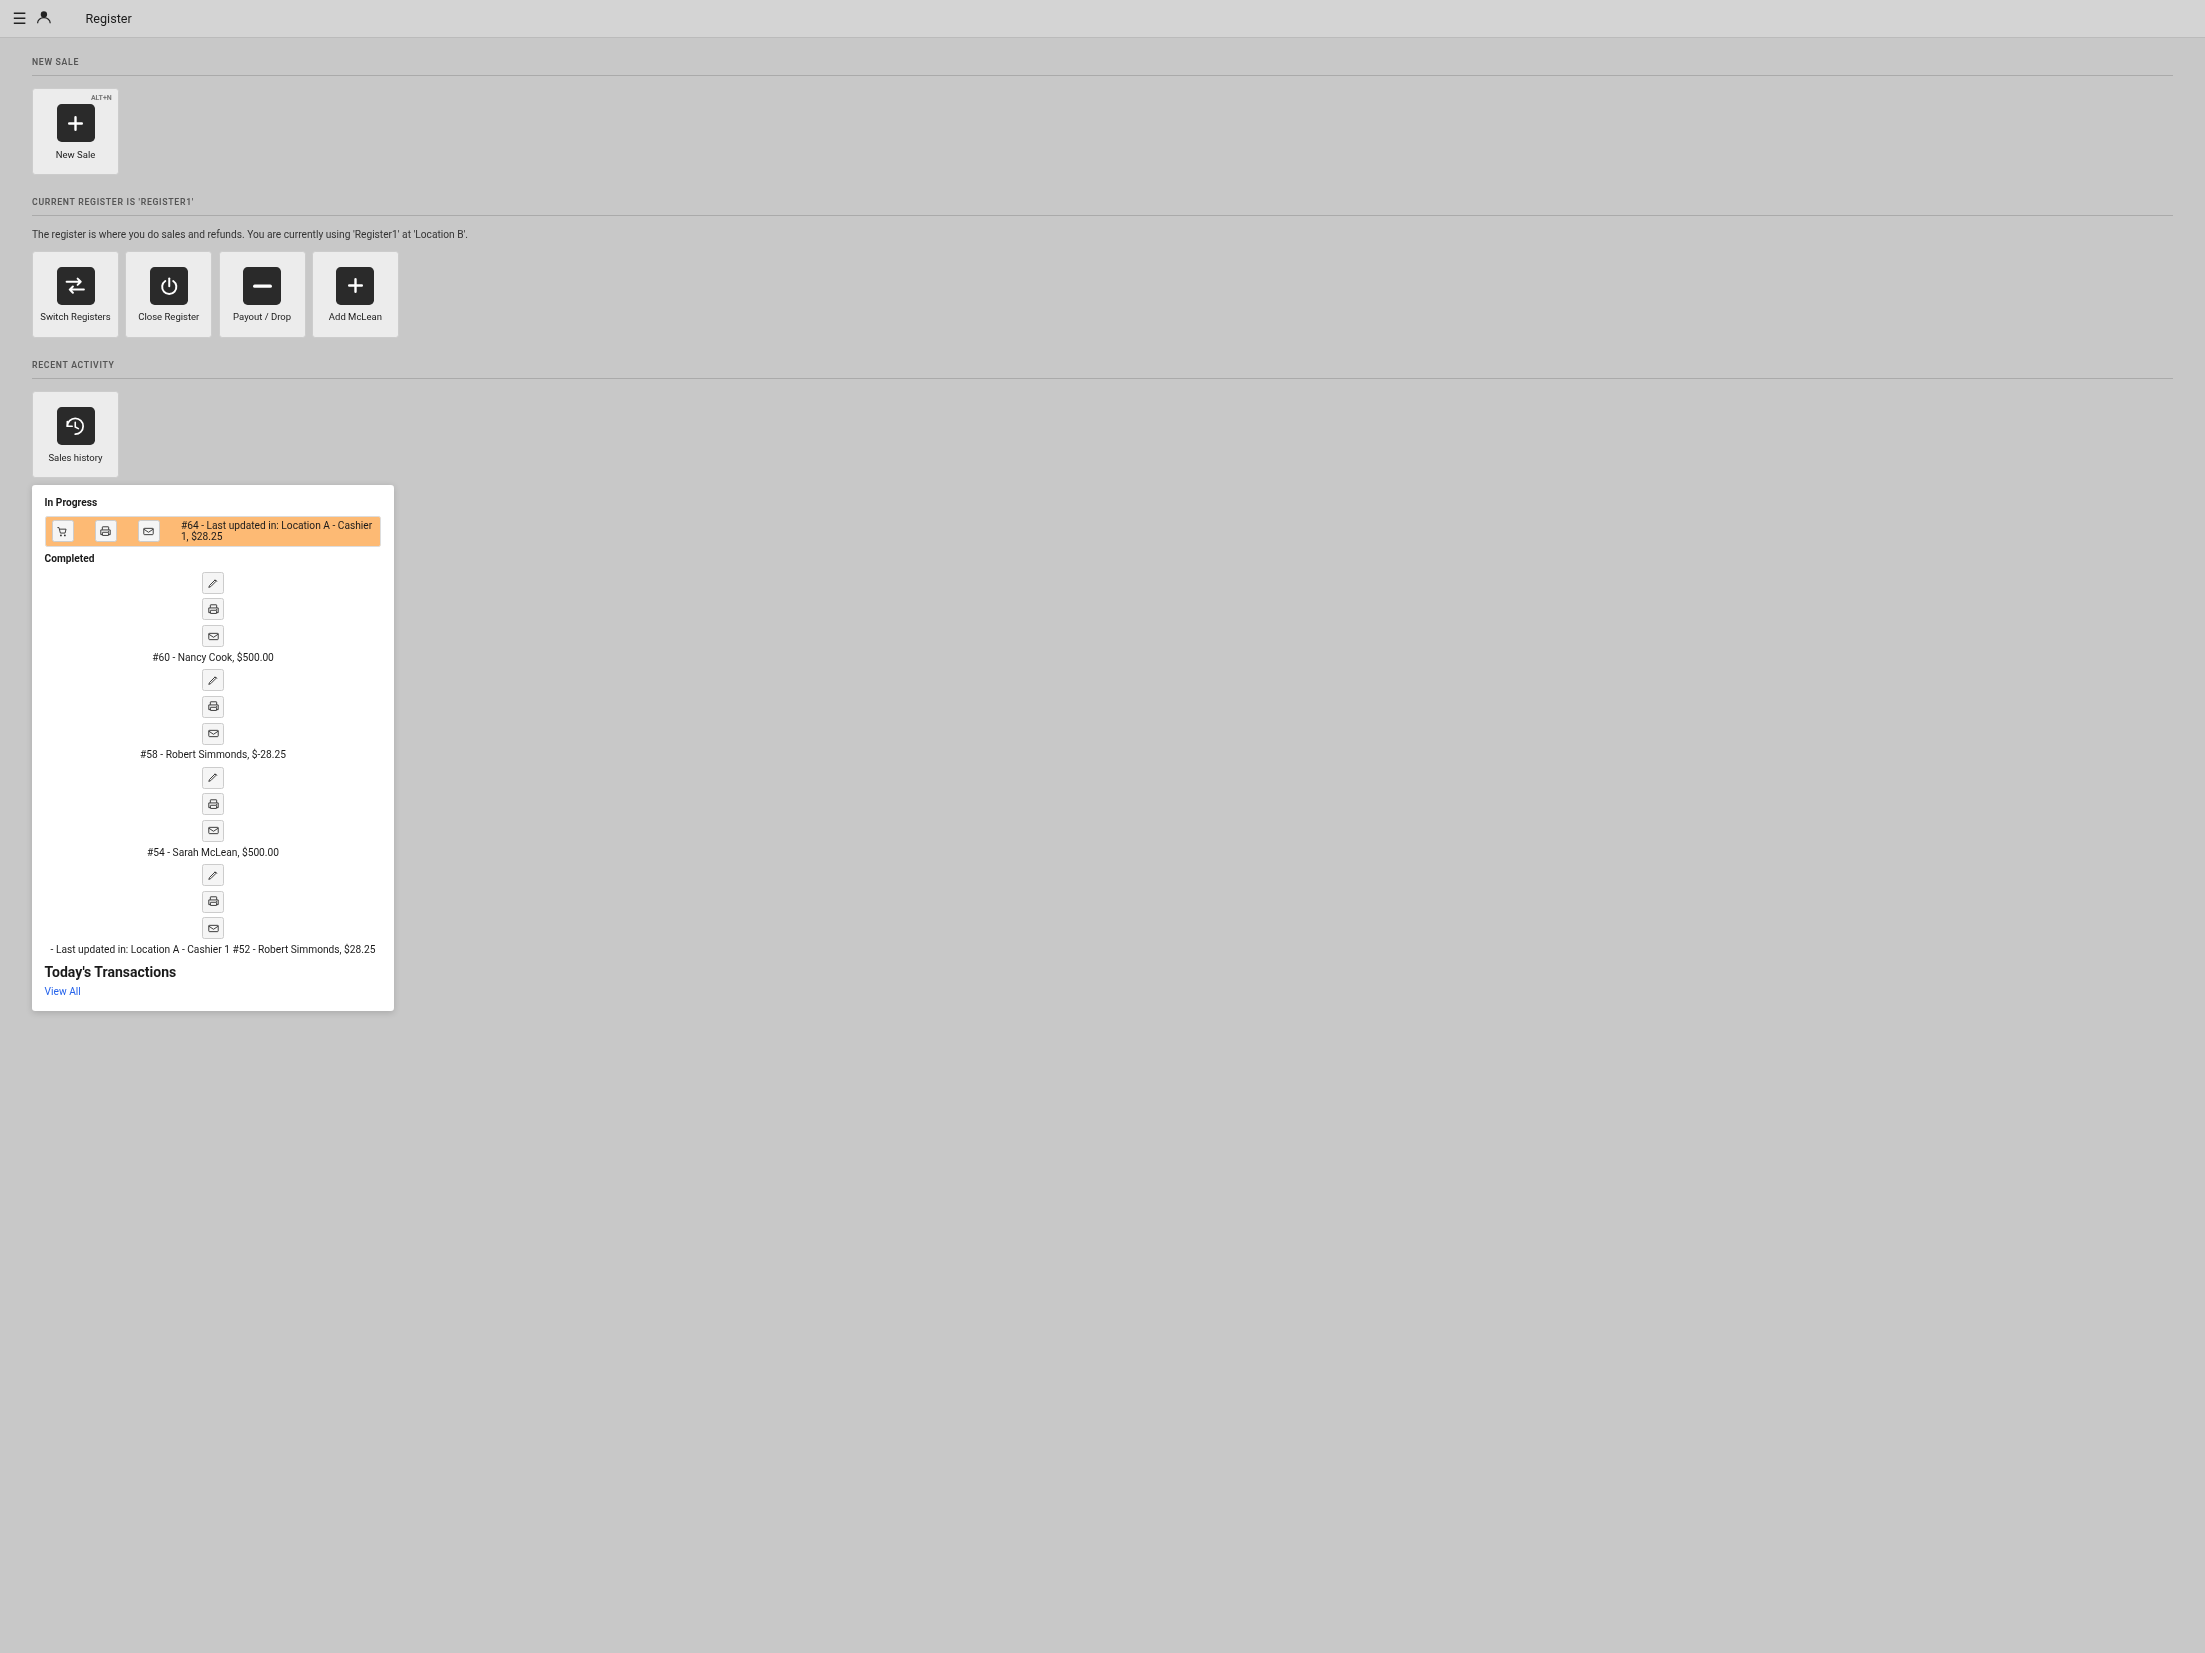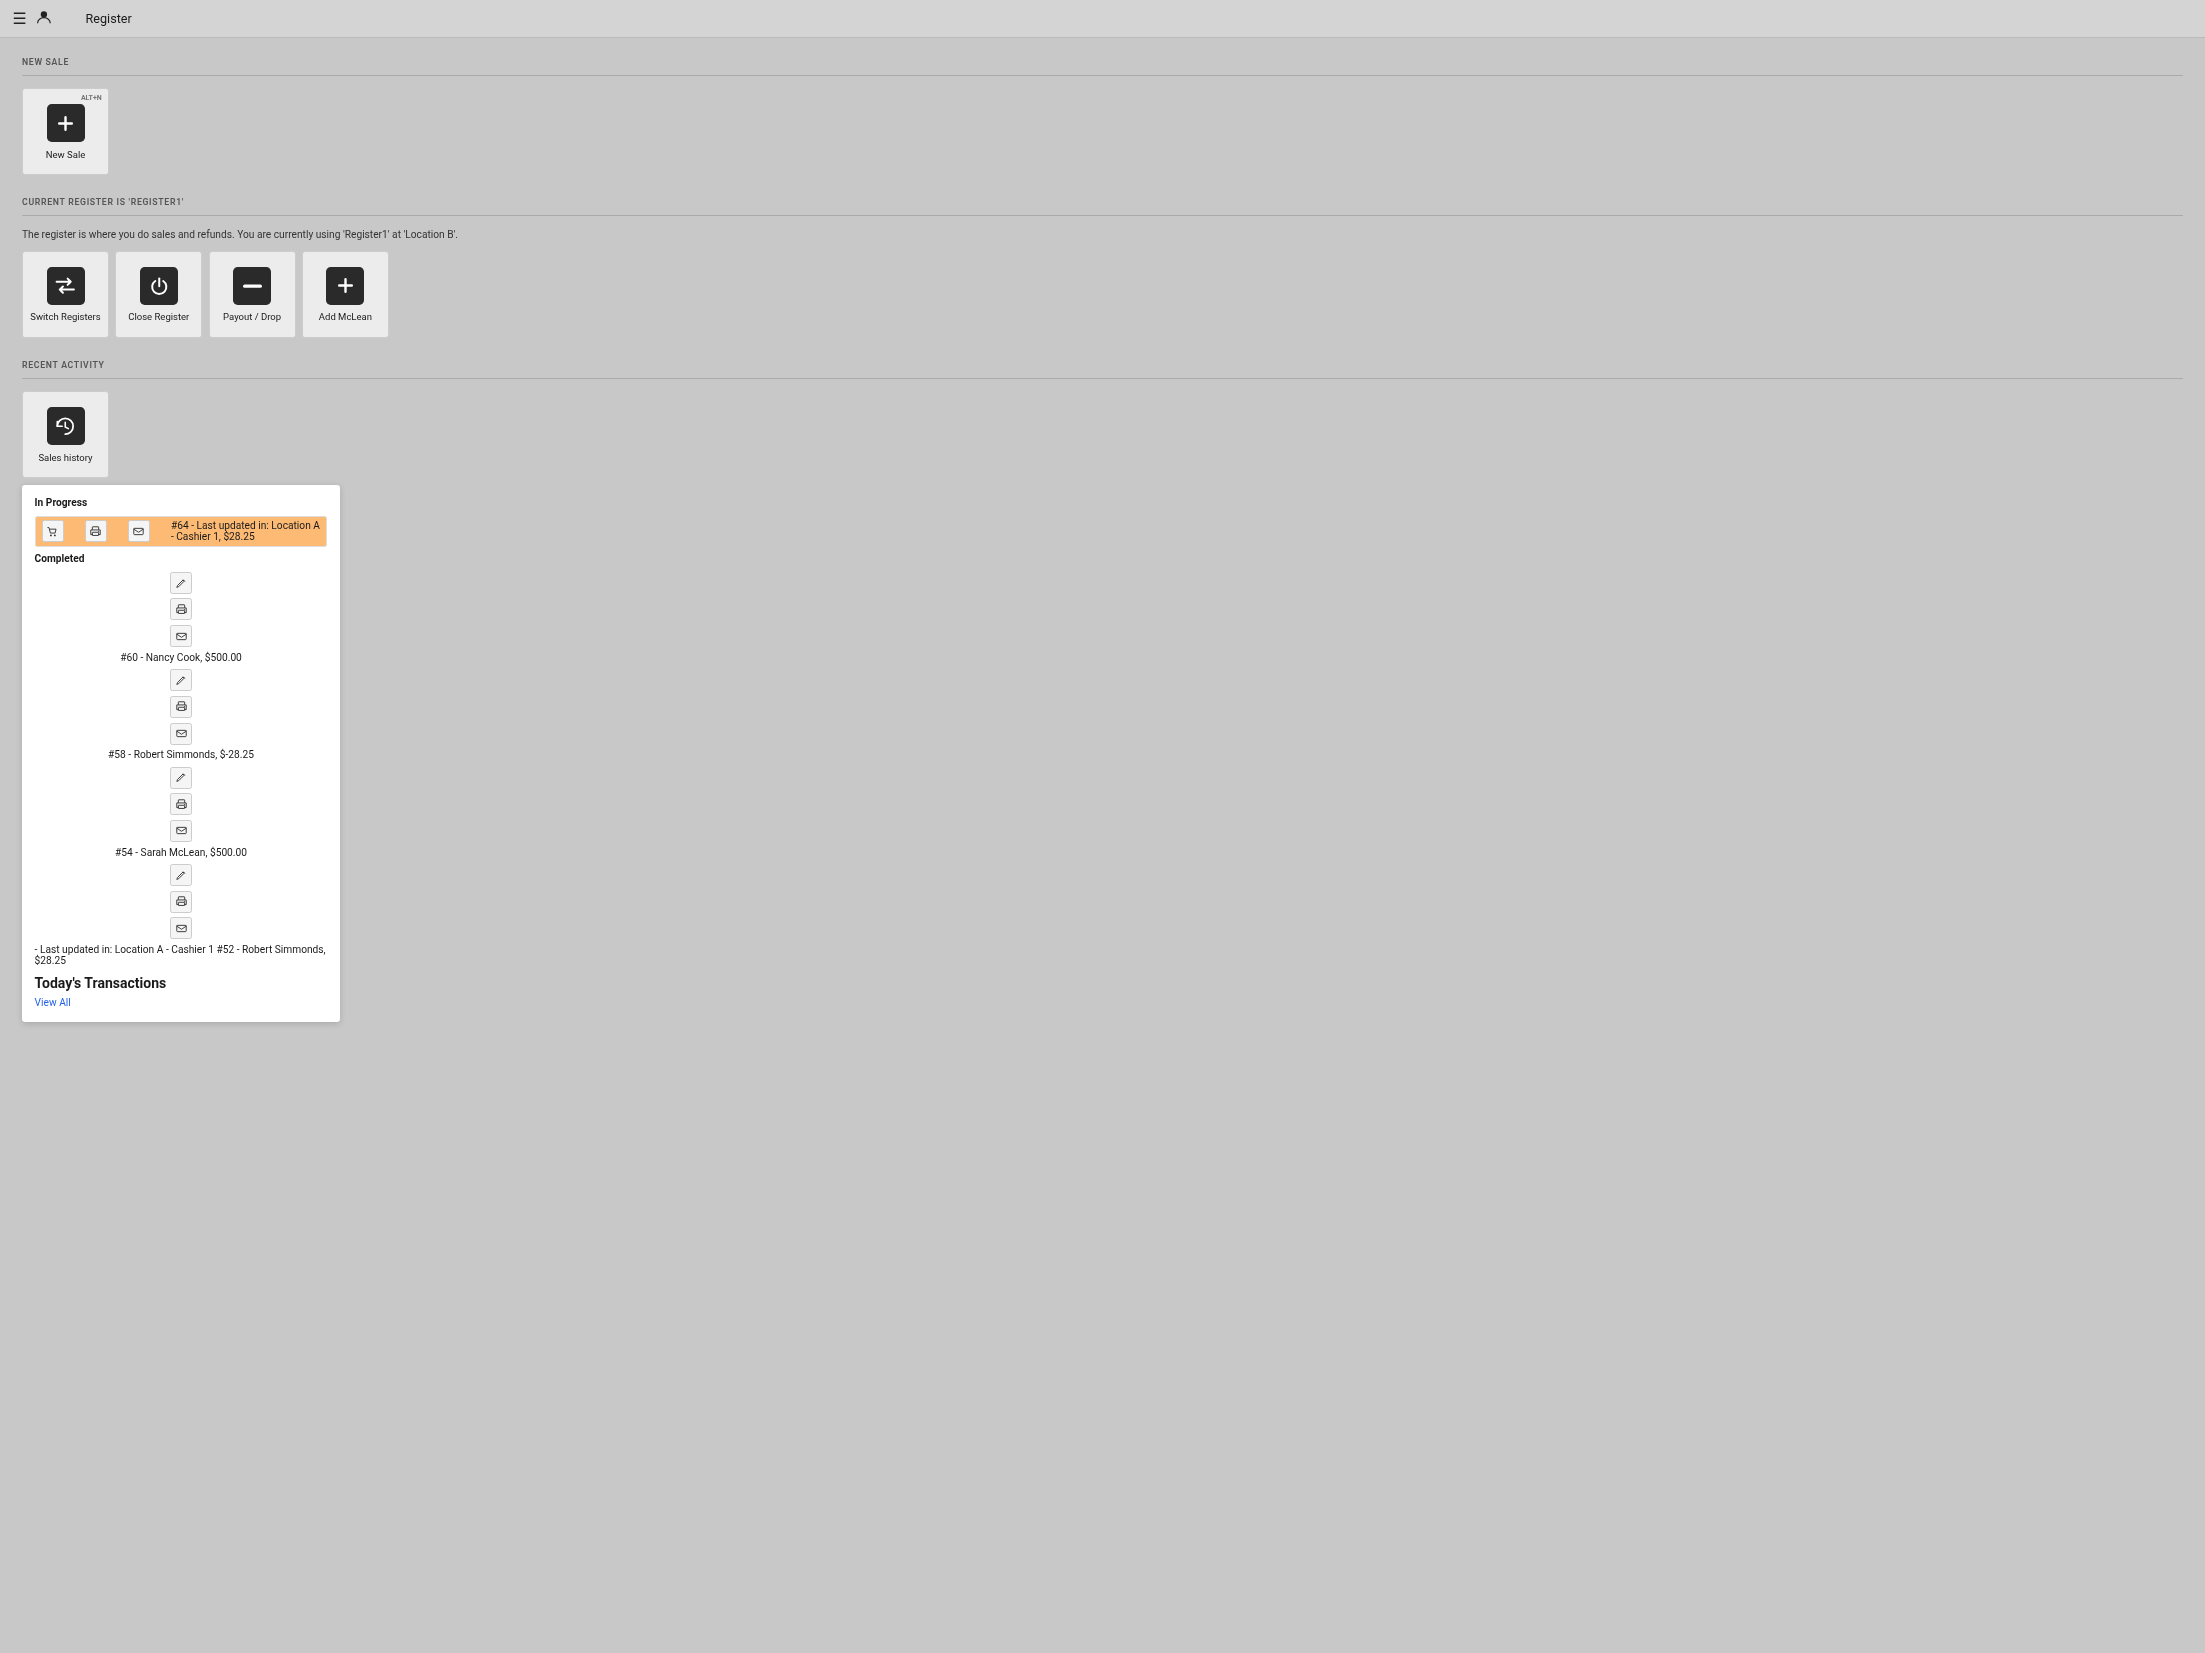--- a/index.html
+++ b/index.html
@@ -28,21 +28,21 @@
       font-size: 14px;
       color: #222;
     }
     .top-bar-title {
       font-size: 12.6px;
       font-weight: 400;
       color: #1a1a1a;
       padding-left: 24px;
     }
     .main-content {
-      padding: 19px 22px;
+      padding: 19px 32px;
       background: #c8c8c8;
       min-height: calc(100vh - 38px);
     }
     .section-label {
       font-size: 8.7px;
       font-weight: 600;
       color: #555;
       letter-spacing: 0.08em;
       margin-bottom: 7.9px;
       text-transform: uppercase;
@@ -103,21 +103,21 @@
     .info-text {
       font-size: 10.2px;
       color: #333;
       margin-bottom: 11px;
     }
     
     .sales-popup {
       background: #fff;
       border-radius: 3.2px;
       padding: 12.6px;
-      width: 318px;
+      width: 362px;
       box-shadow: 0 1.6px 6.3px rgba(0,0,0,0.15);
       margin-top: 6.3px;
     }
     .sales-popup-section-title {
       font-size: 10.2px;
       font-weight: 700;
       margin-bottom: 7.9px;
       color: #1a1a1a;
     }
     .sale-row {

